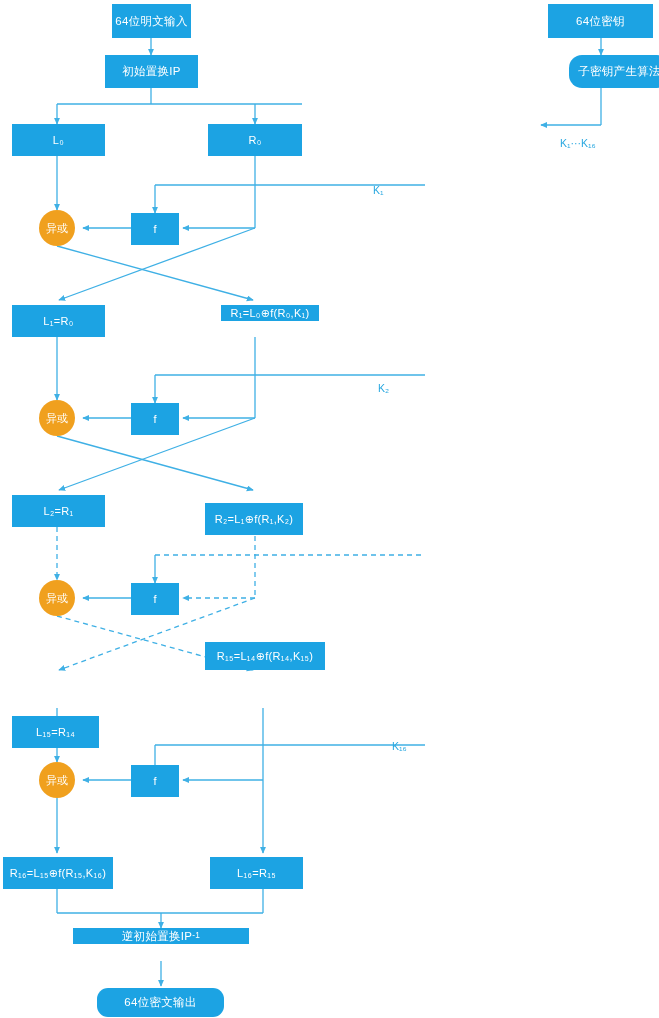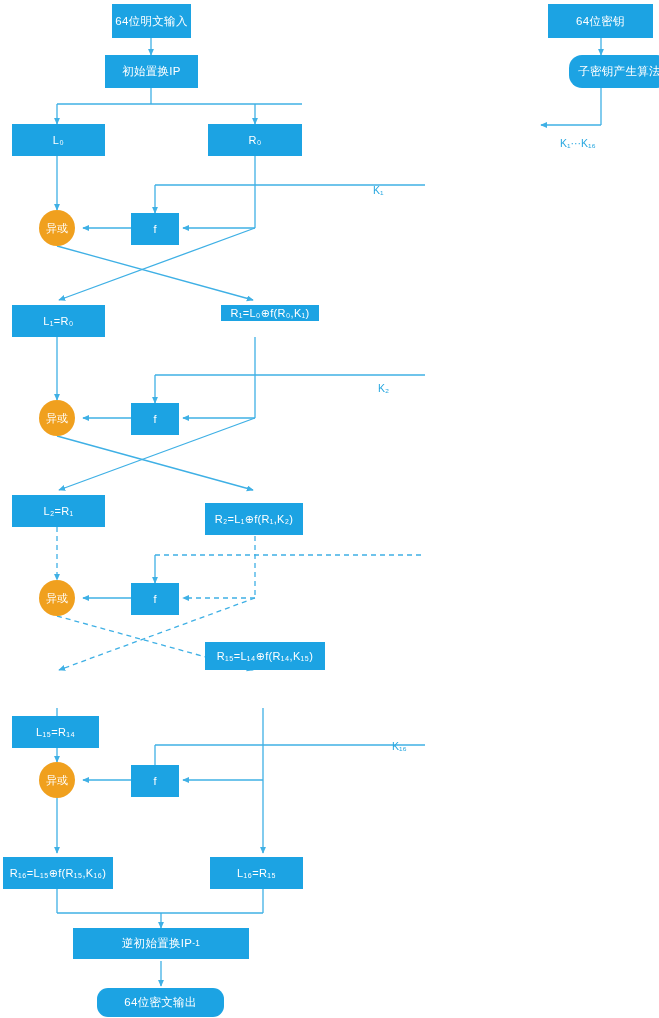--- a/index.html
+++ b/index.html
@@ -116,21 +116,21 @@
   <div class="fbox" style="left:131px;top:583px;width:48px;height:32px;">f</div>
   <div class="box" style="left:12px;top:676px;width:87px;height:32px;margin-top:40px;">L₁₅=R₁₄</div>
   <div class="box" style="left:205px;top:642px;width:120px;height:28px;">R₁₅=L₁₄⊕f(R₁₄,K₁₅)</div>
 
   <div class="xor" style="left:39px;top:762px;">异或</div>
   <div class="fbox" style="left:131px;top:765px;width:48px;height:32px;">f</div>
   <div class="klabel" style="left:392px;top:740px;">K₁₆</div>
   <div class="box" style="left:3px;top:857px;width:110px;height:32px;">R₁₆=L₁₅⊕f(R₁₅,K₁₆)</div>
   <div class="box" style="left:210px;top:857px;width:93px;height:32px;">L₁₆=R₁₅</div>
 
-  <div class="box cn" style="left:73px;top:928px;width:176px;height:31px;">
+  <div class="box cn" style="left:73px;top:928px;width:176px;height:16px;">
     <span>逆初始置换IP</span>
       <sup>-1</sup>
   </div>
   <div class="box cn" style="left:97px;top:988px;width:127px;height:29px;border-radius:11px;">64位密文输出</div>
 
   <div class="box cn" style="left:548px;top:4px;width:105px;height:34px;">64位密钥</div>
   <div class="box cn" style="left:569px;top:55px;width:101px;height:33px;border-radius:13px;">子密钥产生算法</div>
   <div class="klabel" style="left:560px;top:137px;">K₁···K₁₆</div>
 
 </div>

